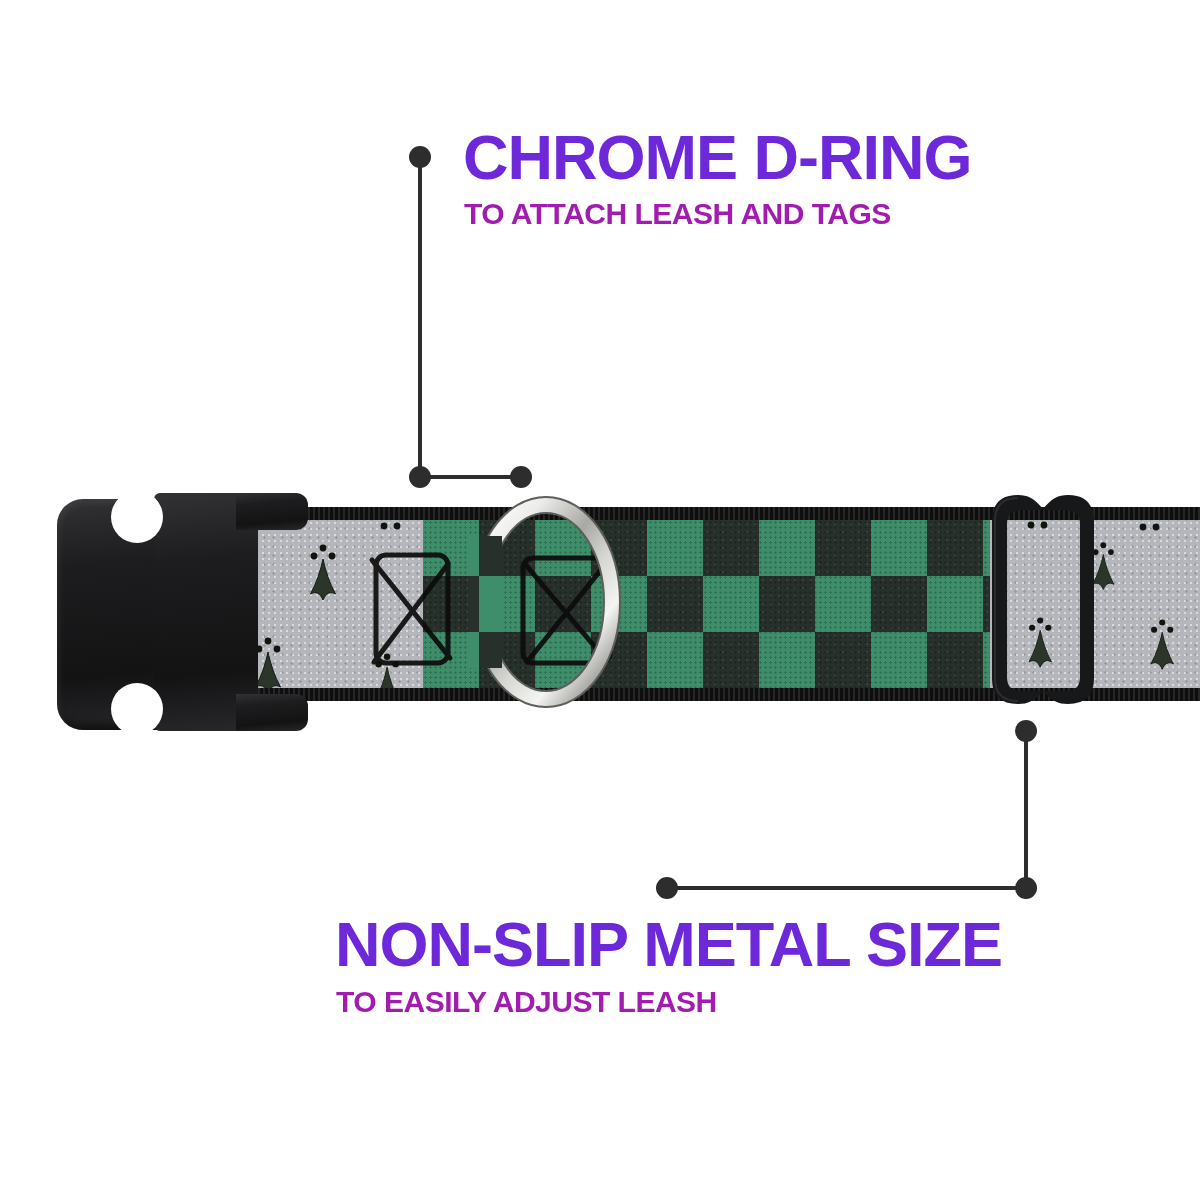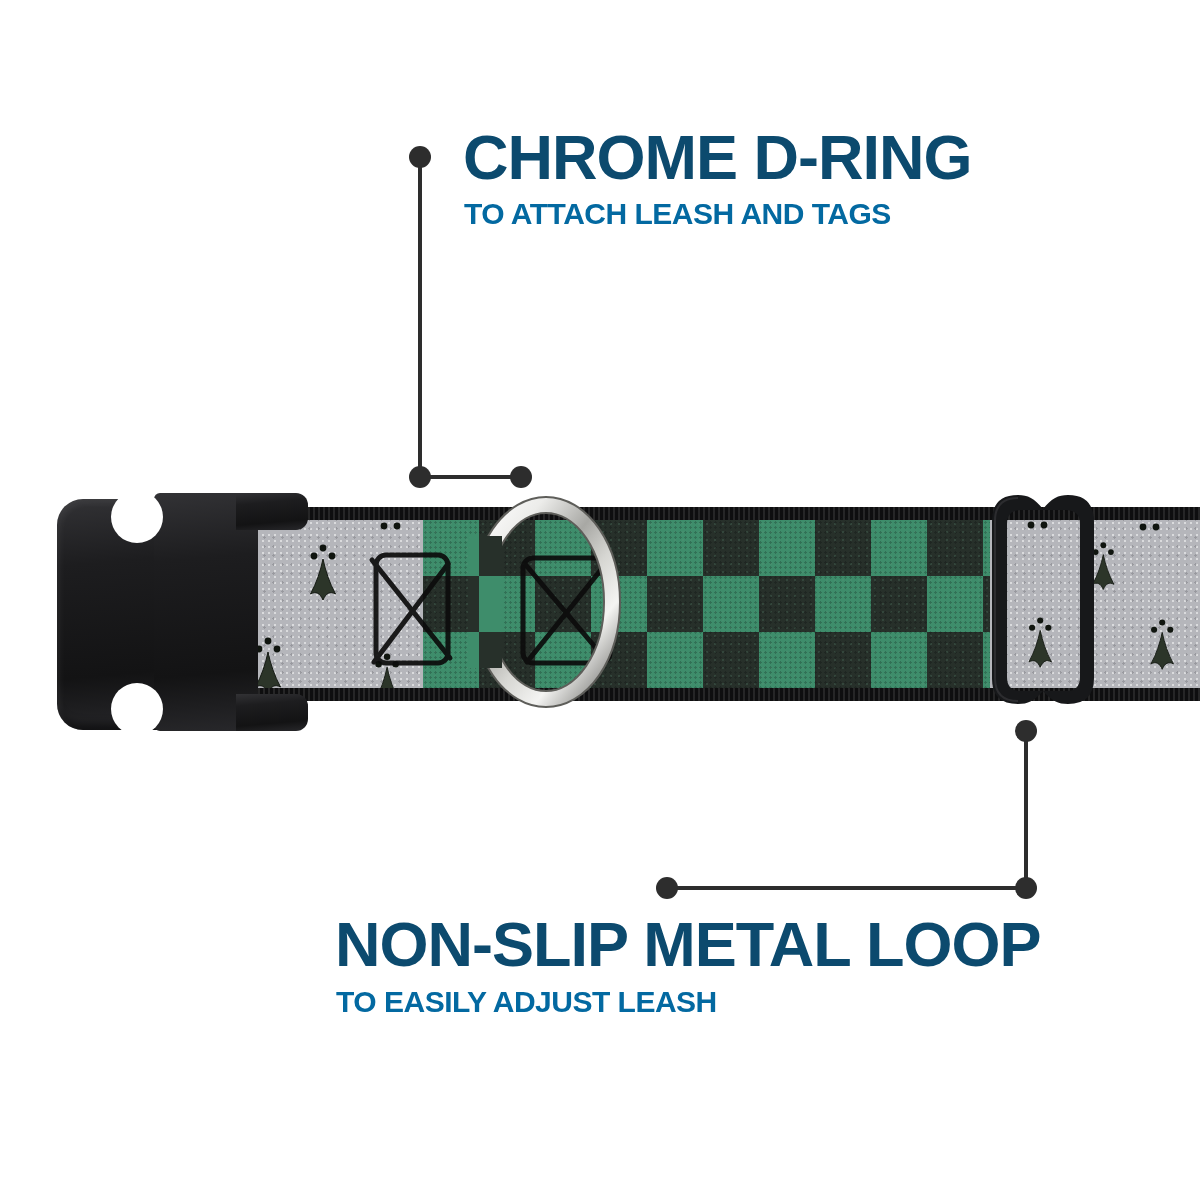--- a/index.html
+++ b/index.html
@@ -4,25 +4,25 @@
 <style>
   html,body{margin:0;padding:0;background:#ffffff;}
   .stage{
     position:relative;width:1200px;height:1200px;background:#ffffff;overflow:hidden;
     font-family:"Liberation Sans",sans-serif;
   }
   .abs{position:absolute;}
 
   
   .co-title{
-    font-weight:700;color:#0c4a6e;font-size:63px;letter-spacing:-1px;
+    font-weight:700;color:#6d28d9;font-size:63px;letter-spacing:-1px;
     line-height:1;white-space:nowrap;
   }
   .co-sub{
-    font-weight:700;color:#0369a1;font-size:30px;letter-spacing:-0.5px;
+    font-weight:700;color:#a21caf;font-size:30px;letter-spacing:-0.5px;
     line-height:1;white-space:nowrap;
   }
   .dot{width:22px;height:22px;border-radius:50%;background:#2d2d2d;}
   .cline{background:#2d2d2d;}
 
   
   .strap-base{
     left:248px;top:507px;width:952px;height:194px;background:#0e0e0f;
     background-image:repeating-linear-gradient(90deg,rgba(82,82,82,.35) 0 2px,rgba(0,0,0,0) 2px 5px);
   }
@@ -153,17 +153,17 @@
     <div class="abs co-title" style="left:463px;top:126px;">CHROME D-RING</div>
     <div class="abs co-sub" style="left:464px;top:199px;">TO ATTACH LEASH AND TAGS</div>
   </div>
 
   <div>
     <div class="abs dot" style="left:1015px;top:720px;"></div>
     <div class="abs cline" style="left:1024px;top:731px;width:4px;height:157px;"></div>
     <div class="abs dot" style="left:1015px;top:877px;"></div>
     <div class="abs cline" style="left:667px;top:886px;width:359px;height:4px;"></div>
     <div class="abs dot" style="left:656px;top:877px;"></div>
-    <div class="abs co-title" style="left:335px;top:913px;">NON-SLIP METAL LOOP</div>
+    <div class="abs co-title" style="left:335px;top:913px;">NON-SLIP METAL SIZE</div>
     <div class="abs co-sub" style="left:336px;top:987px;">TO EASILY ADJUST LEASH</div>
   </div>
 
 </div>
 
 </body></html>

